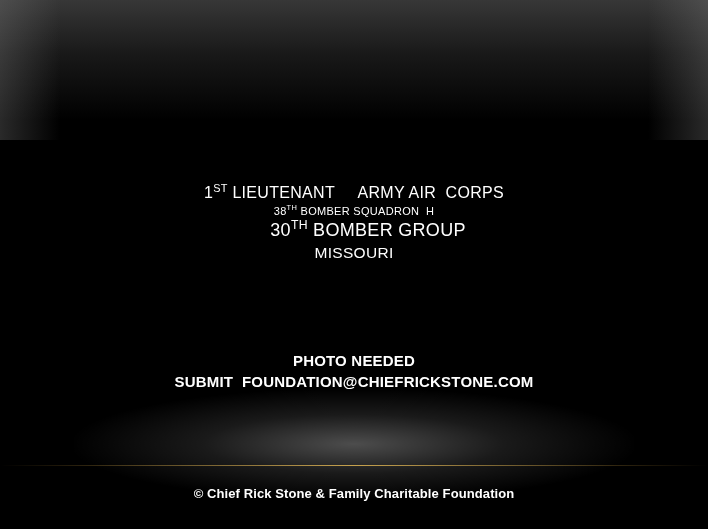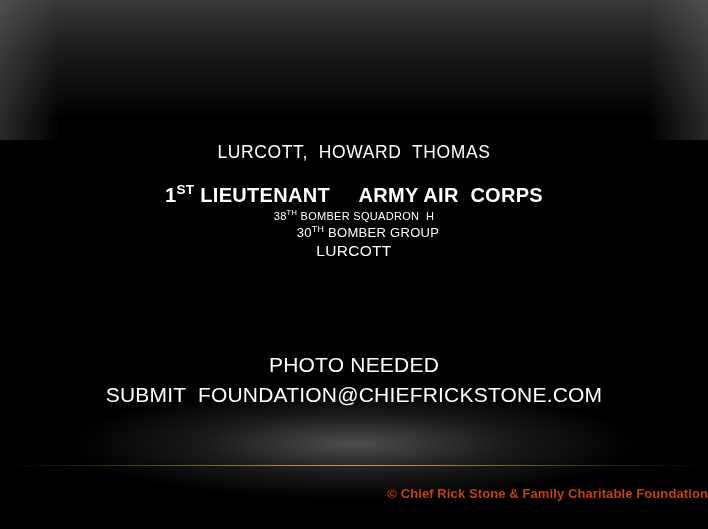--- a/index.html
+++ b/index.html
@@ -93,87 +93,86 @@
     width: 100%;
     text-align: center;
     color: #ffffff;
   }
   .line {
     display: block;
     white-space: pre;
     line-height: 1.35;
   }
   .line-rank {
-    font-size: 20px;
+    font-size: 16px;
     letter-spacing: 0.3px;
-    font-weight: bold;
   }
   .line-sq {
     font-size: 11px;
     letter-spacing: 0.3px;
   }
   .line-grp {
-    font-size: 13px;
+    font-size: 18px;
     letter-spacing: 0.3px;
     margin-left: 28px;
   }
   .line-state {
     font-size: 15.5px;
     letter-spacing: 0.3px;
   }
   sup {
     font-size: 0.68em;
     vertical-align: super;
     line-height: 0;
   }
   .block-photo {
     position: absolute;
     top: 350px;
     width: 100%;
     text-align: center;
     color: #ffffff;
   }
   .block-photo .line {
-    font-size: 21px;
+    font-size: 15px;
     letter-spacing: 0.2px;
     line-height: 1.42;
+    font-weight: bold;
   }
   .footer {
     position: absolute;
     left: 0;
     right: 0;
     bottom: 28px;
-    text-align: right;
-    color: #c2410c;
+    text-align: center;
+    color: #ffffff;
     font-size: 13px;
     font-weight: bold;
     letter-spacing: 0.1px;
     white-space: pre;
   }
 </style>
 </head>
 <body>
 
 <div id="slide">
 
   <div class="top-sheen"></div>
   <div class="left-edge-glow"></div>
   <div class="right-edge-glow"></div>
   <div class="bottom-glow"></div>
   <div class="gold-rule"></div>
 
   <div class="content">
 
-    <div class="block-name">LURCOTT,  HOWARD  THOMAS</div>
 
     <div class="block-unit">
       <span class="line line-rank"><span>1</span><sup>ST</sup><span> LIEUTENANT     ARMY AIR  CORPS</span></span>
       <span class="line line-sq"><span>38</span><sup>TH</sup><span> BOMBER SQUADRON  H</span></span>
       <span class="line line-grp"><span>30</span><sup>TH</sup><span> BOMBER GROUP</span></span>
-      <span class="line line-state">LURCOTT</span>
+      <span class="line line-state">MISSOURI</span>
     </div>
 
     <div class="block-photo">
       <span class="line">PHOTO NEEDED</span>
       <span class="line">SUBMIT  FOUNDATION@CHIEFRICKSTONE.COM</span>
     </div>
 
     <div class="footer">© Chief Rick Stone &amp; Family Charitable Foundation</div>
 
   </div>

